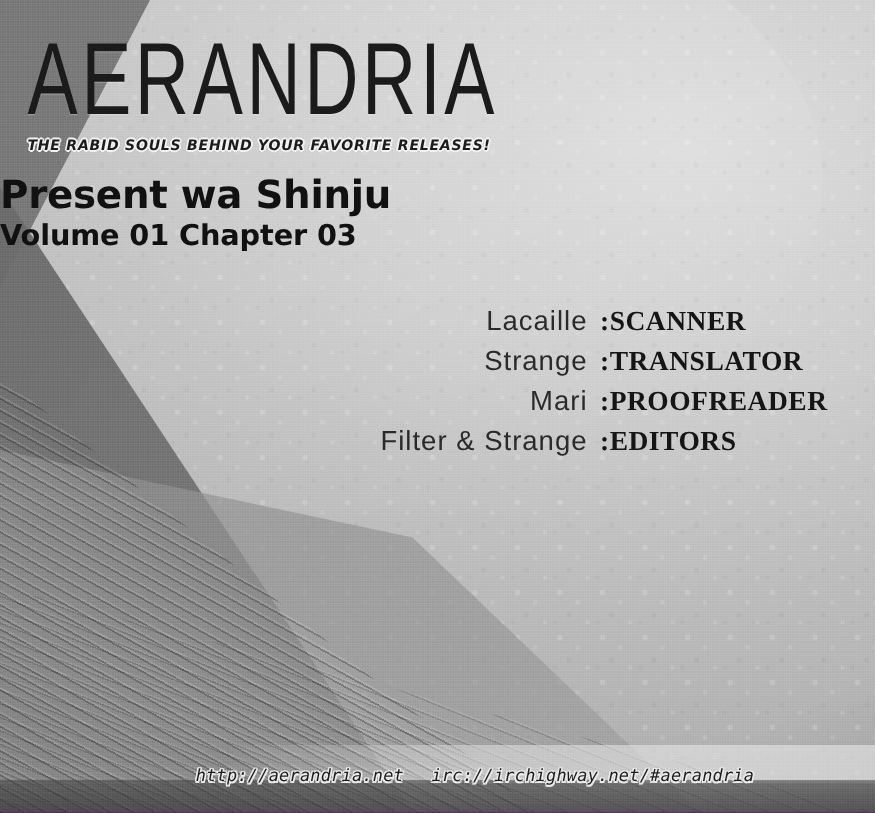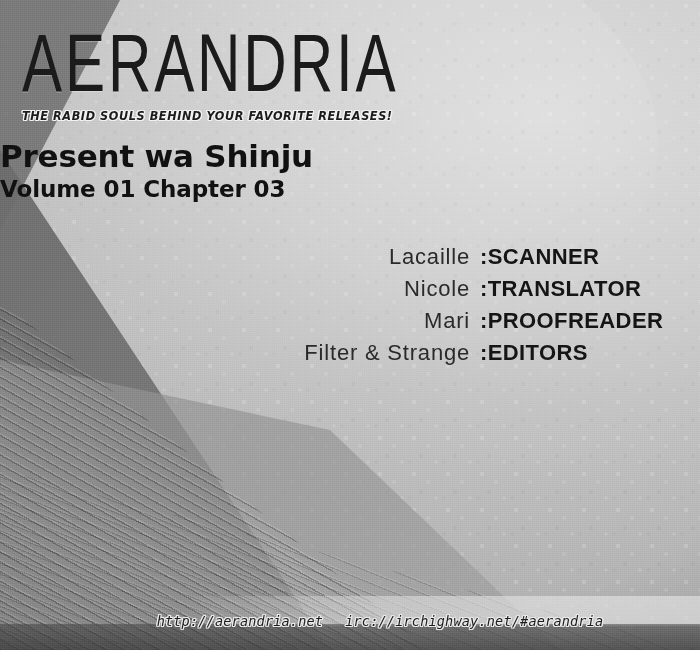--- a/index.html
+++ b/index.html
@@ -199,21 +199,21 @@
     font-family: "Liberation Sans", sans-serif;
     font-size: 22px;
     font-weight: 400;
     letter-spacing: .8px;
     color: #2a2a2a;
     white-space: nowrap;
   }
   .credit-role {
     flex: 1 1 auto;
     text-align: left;
-    font-family: Liberation Sans, sans-serif;
+    font-family: Liberation Serif, serif;
     font-size: 22px;
     font-weight: 700;
     letter-spacing: .4px;
     color: #151515;
     white-space: nowrap;
   }
   .credit-role .sep { margin-right: 0px; }
 
   
   #footer-block {
@@ -270,21 +270,21 @@
     </div>
 
     <div id="credits-block">
 
       <div class="credit-row">
         <span class="credit-name">Lacaille</span>
         <span class="credit-role"><span class="sep">:</span><span>SCANNER</span></span>
       </div>
 
       <div class="credit-row">
-        <span class="credit-name">Nicole</span>
+        <span class="credit-name">Strange</span>
         <span class="credit-role"><span class="sep">:</span><span>TRANSLATOR</span></span>
       </div>
 
       <div class="credit-row">
         <span class="credit-name">Mari</span>
         <span class="credit-role"><span class="sep">:</span><span>PROOFREADER</span></span>
       </div>
 
       <div class="credit-row">
         <span class="credit-name">Filter &amp; Strange</span>

